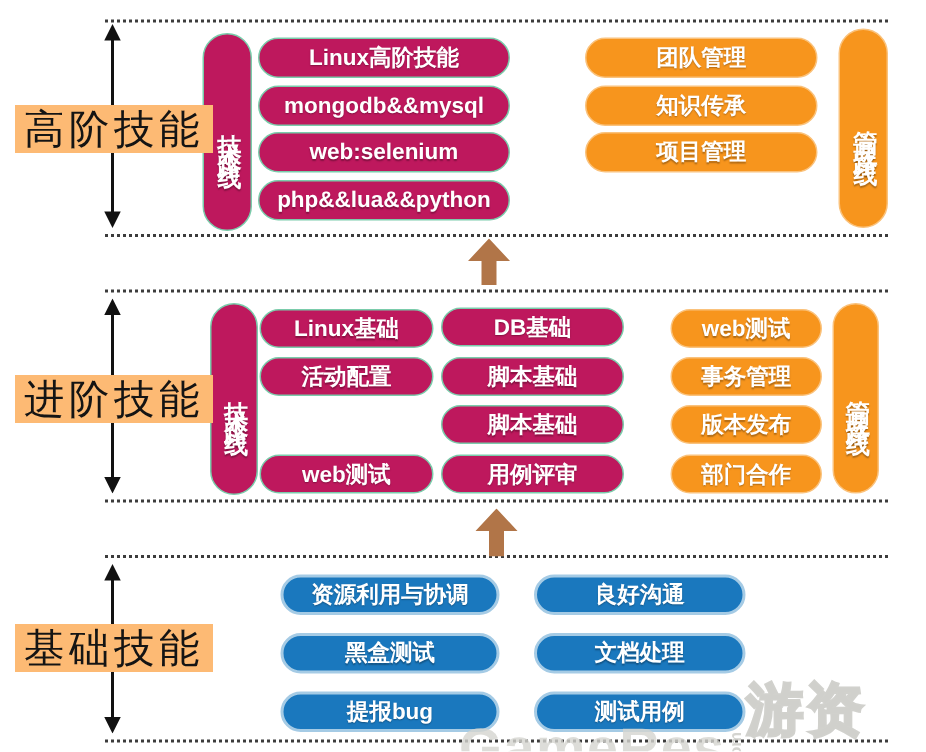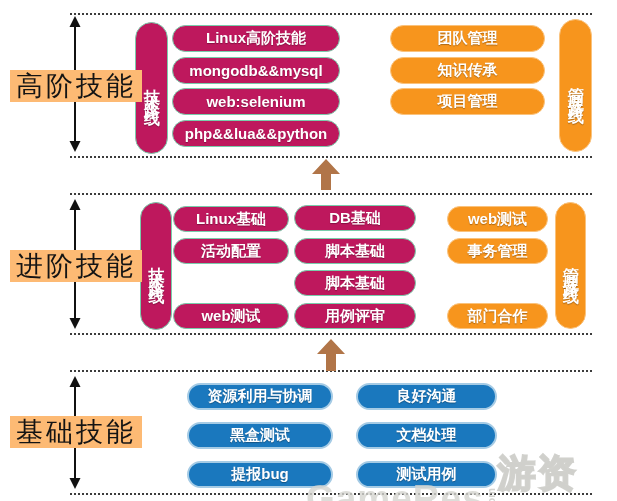--- a/index.html
+++ b/index.html
@@ -97,20 +97,21 @@
   <div class="pill green" style="left:173px;top:238px;width:116px;height:26px">活动配置</div>
   <div class="pill green" style="left:173px;top:303px;width:116px;height:26px">web测试</div>
 
   <div class="pill green" style="left:294px;top:205px;width:122px;height:26px">DB基础</div>
   <div class="pill green" style="left:294px;top:238px;width:122px;height:26px">脚本基础</div>
   <div class="pill green" style="left:294px;top:270px;width:122px;height:26px">脚本基础</div>
   <div class="pill green" style="left:294px;top:303px;width:122px;height:26px">用例评审</div>
 
   <div class="pill orange" style="left:447px;top:206px;width:101px;height:26px">web测试</div>
   <div class="pill orange" style="left:447px;top:238px;width:101px;height:26px">事务管理</div>
+  <div class="pill orange" style="left:447px;top:270px;width:101px;height:26px">版本发布</div>
   <div class="pill orange" style="left:447px;top:303px;width:101px;height:26px">部门合作</div>
 
   <div class="pill orange vpill" style="left:555px;top:202px;width:31px;height:127px">管理路线</div>
 
   <svg class="uparrow" style="left:316px;top:339px" width="30" height="32" viewBox="0 0 30 32">
     <polygon points="15,0 29,15 20,15 20,32 10,32 10,15 1,15" fill="#b17548"></polygon>
   </svg>
 
   <div class="pill blue" style="left:187px;top:383px;width:146px;height:27px">资源利用与协调</div>
   <div class="pill blue" style="left:187px;top:422px;width:146px;height:27px">黑盒测试</div>

